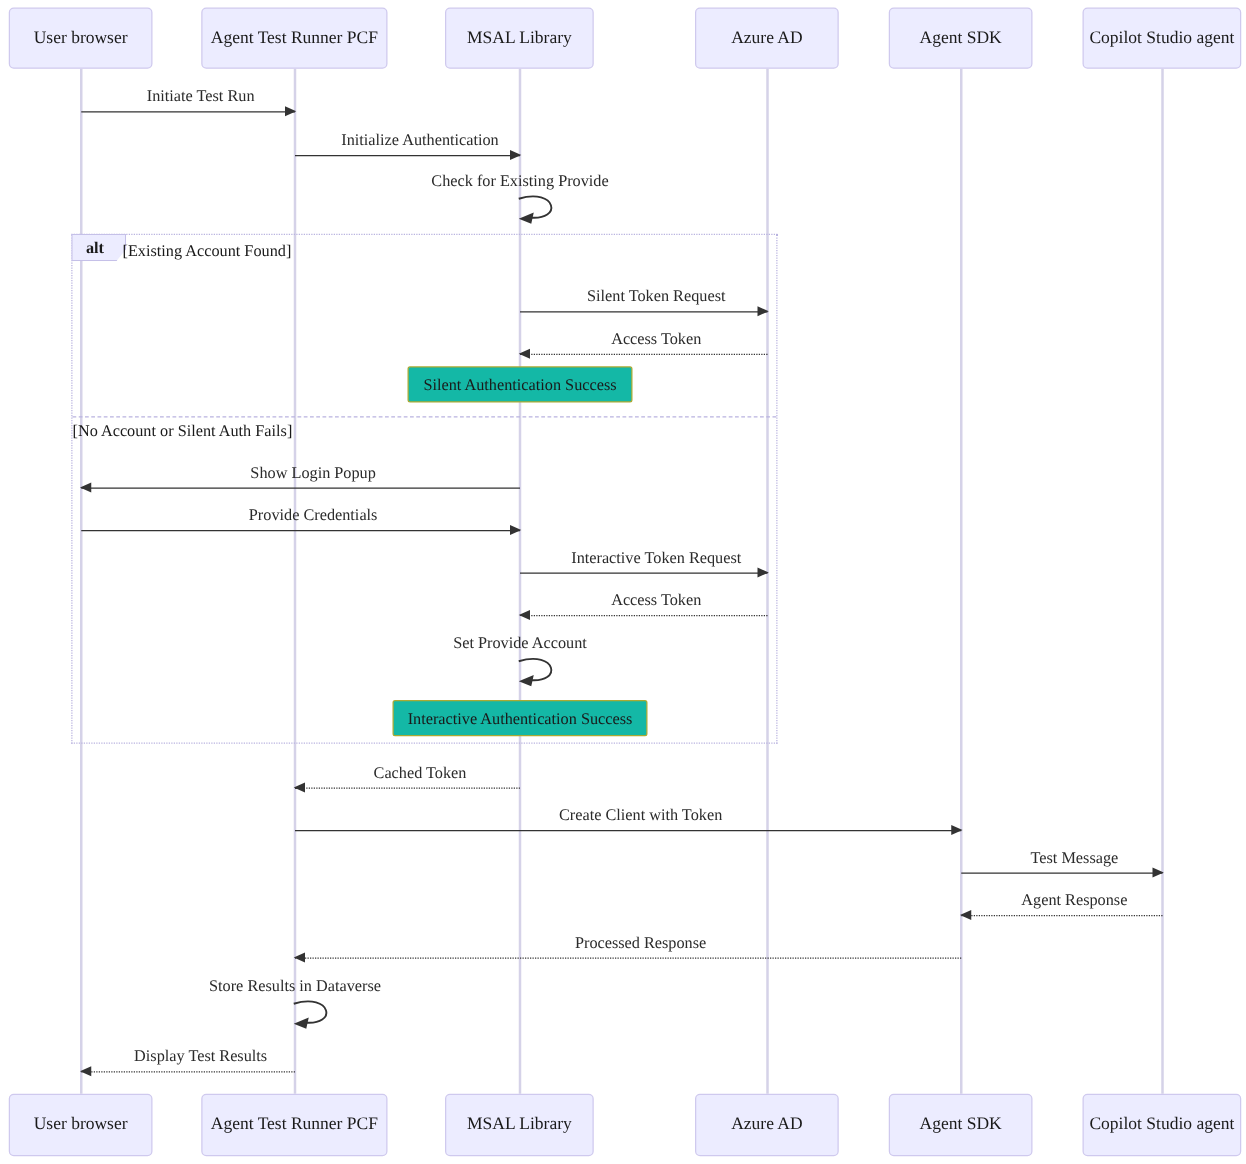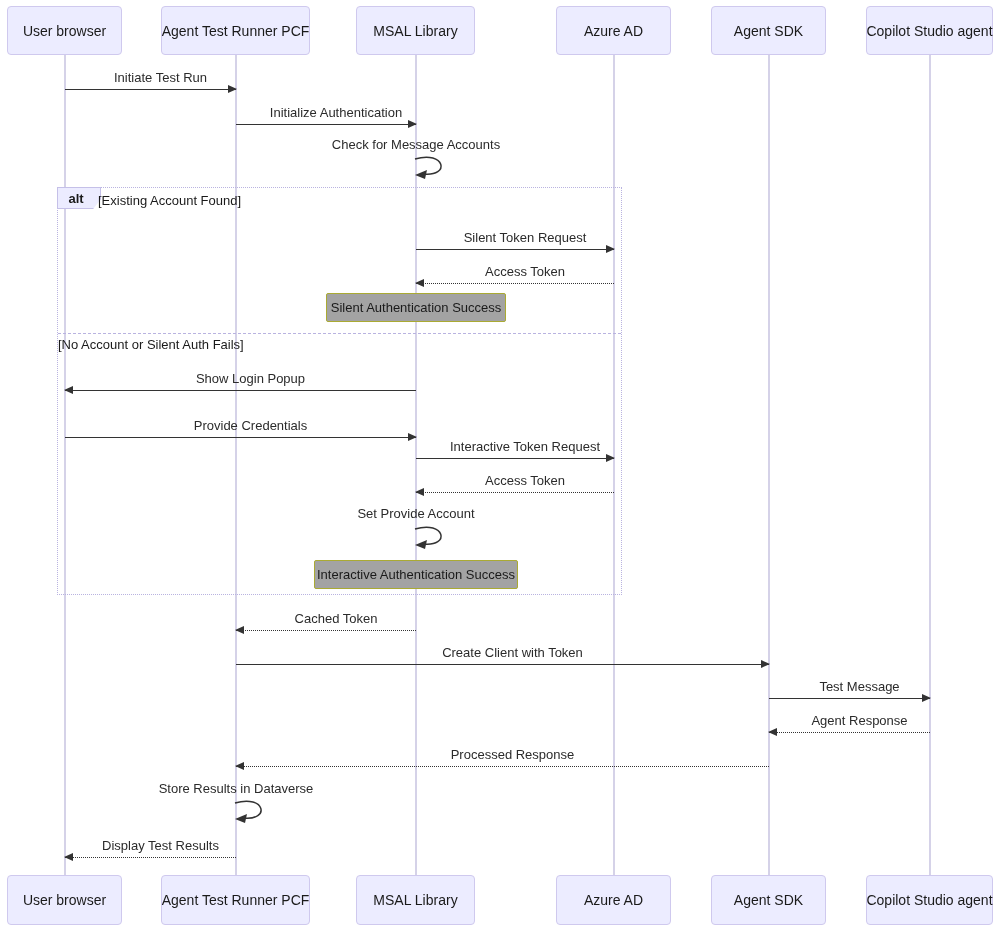--- a/index.html
+++ b/index.html
@@ -1,18 +1,18 @@
 <!DOCTYPE html>
 <html><head>
 <meta charset="utf-8">
 <style>
   html,body { margin:0; padding:0; background:#ffffff; }
   .diagram {
     position:relative; width:997px; height:931px; background:#ffffff;
-    font-family:Liberation Sans, sans-serif; color:#222;
+    font-family:Liberation Serif, serif; color:#222;
     overflow:hidden;
   }
   .actor {
     position:absolute; box-sizing:border-box;
     background:#ECECFF; border:1px solid #CFC9EE; border-radius:4px;
     display:flex; align-items:center; justify-content:center;
     font-size:14px; color:#1a1a1a; white-space:nowrap;
   }
   .lifeline { position:absolute; top:55px; height:820px; width:1.5px; background:#D5D2E8; }
   .msg { position:absolute; height:22px; }
@@ -35,21 +35,21 @@
     display:flex; align-items:center; justify-content:center;
     font-size:13px; font-weight:bold; color:#1a1a1a; padding-right:6px;
   }
   .frame-cond {
     position:absolute; font-size:13px; font-weight:500;
     color:#1a1a1a; white-space:nowrap;
   }
   .divider { position:absolute; left:0; right:0; height:0; border-top:1px dashed #B9B3E0; }
   .note {
     position:absolute; box-sizing:border-box;
-    background:#a3a3a3; border:1px solid #AAAA33; border-radius:2px;
+    background:#14b8a6; border:1px solid #AAAA33; border-radius:2px;
     display:flex; align-items:center; justify-content:center;
     font-size:13px; color:#1a1a1a; white-space:nowrap;
   }
 </style>
 </head>
 <body>
 
 <div class="diagram">
 
   <div class="lifeline" style="left:64px"></div>
@@ -80,21 +80,21 @@
       </div>
   </div>
 
   <div class="msg" style="left:236px;top:103px;width:180px">
     <div class="msg-label">Initialize Authentication</div>
     <div class="msg-line">
         <span class="arrow right"></span>
       </div>
   </div>
 
-  <div class="self-label" style="left:266px;top:137px">Check for Message Accounts</div>
+  <div class="self-label" style="left:266px;top:137px">Check for Existing Provide</div>
   <svg class="self-loop" style="left:413px;top:155px" width="44" height="26" viewBox="0 0 44 26">
     <path d="M 2 4 C 32 -5, 38 22, 10 19" fill="none" stroke="#333" stroke-width="1.5"></path>
     <polygon points="2,20 14,15 12,24" fill="#333"></polygon>
   </svg>
 
   <div class="msg" style="left:416px;top:228px;width:198px">
     <div class="msg-label">Silent Token Request</div>
     <div class="msg-line">
         <span class="arrow right"></span>
       </div>
@@ -109,21 +109,21 @@
 
   <div class="note" style="left:326px;top:293px;width:180px;height:29px">Silent Authentication Success</div>
 
   <div class="msg" style="left:65px;top:369px;width:351px">
     <div class="msg-label">Show Login Popup</div>
     <div class="msg-line">
         <span class="arrow left"></span>
       </div>
   </div>
 
-  <div class="msg" style="left:65px;top:416px;width:351px">
+  <div class="msg" style="left:65px;top:403px;width:351px">
     <div class="msg-label">Provide Credentials</div>
     <div class="msg-line">
         <span class="arrow right"></span>
       </div>
   </div>
 
   <div class="msg" style="left:416px;top:437px;width:198px">
     <div class="msg-label">Interactive Token Request</div>
     <div class="msg-line">
         <span class="arrow right"></span>

